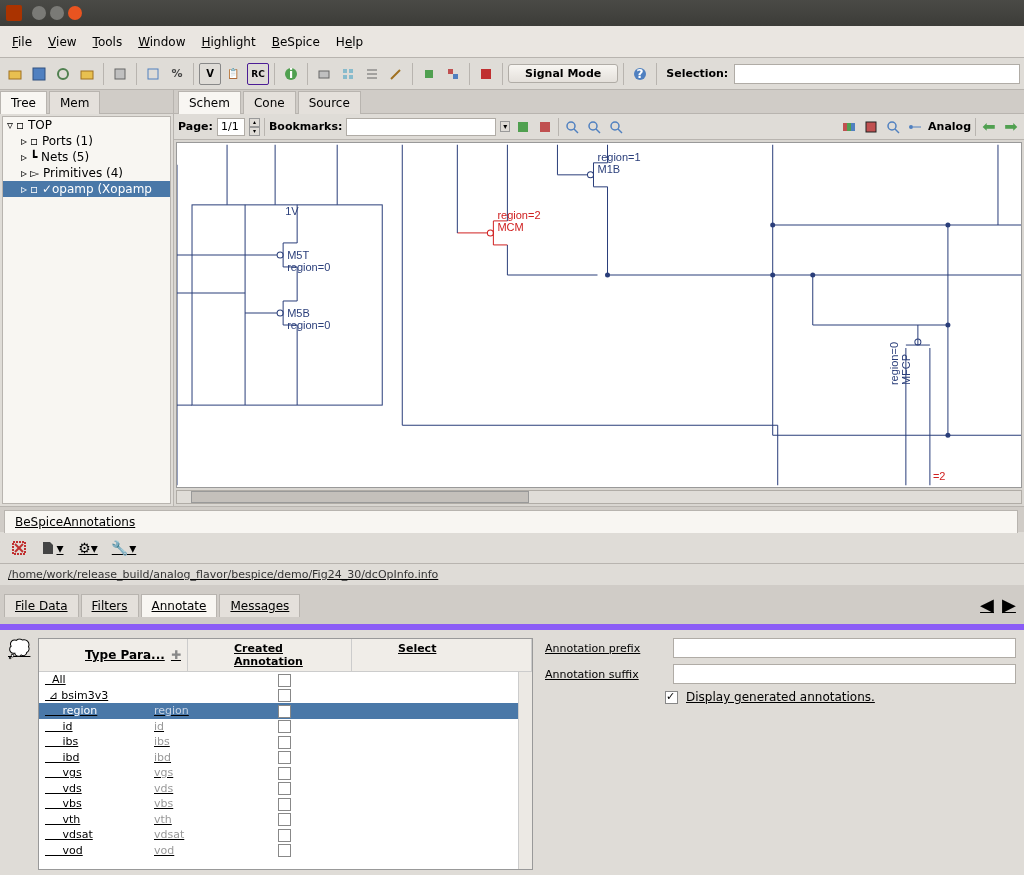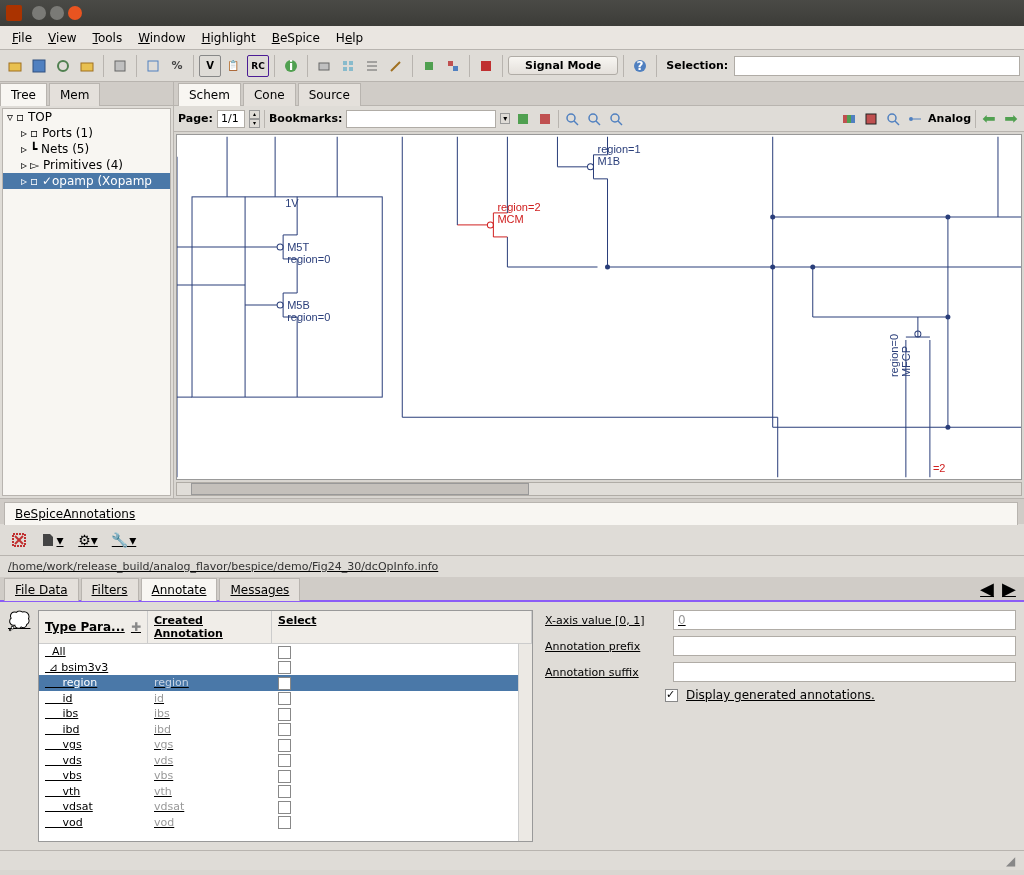--- a/index.html
+++ b/index.html
@@ -4,21 +4,21 @@
 <style>
 * { box-sizing: border-box; margin: 0; padding: 0; font-family: "DejaVu Sans", "Segoe UI", sans-serif; font-size: 12px; }
 body { width: 1024px; height: 875px; background: #d9d6d1; overflow: hidden; }
 
 .titlebar { height: 26px; background: linear-gradient(to bottom, #4a4a46, #3c3c38); color: #ddd; display: flex; align-items: center; padding: 0 6px; }
 .titlebar .t-icon { width: 16px; height: 16px; background: #aa3300; border-radius: 2px; margin-right: 6px; }
 .titlebar .title { flex: 1; font-weight: bold; color: #ddd; }
 .titlebar .winbtn { width: 14px; height: 14px; border-radius: 7px; margin-left: 4px; }
 .min { background: #7a7a76; } .max { background: #7a7a76; } .close { background: #e95420; }
 
-.menubar { height: 24px; background: #eae6e1; display: flex; align-items: center; padding: 0 4px; border-bottom: 1px solid #b8b4af; }
+.menubar { height: 32px; background: #eae6e1; display: flex; align-items: center; padding: 0 4px; border-bottom: 1px solid #b8b4af; }
 .menubar .m { padding: 2px 8px; cursor: pointer; }
 .menubar .m u { text-decoration: underline; }
 
 .toolbar { height: 32px; background: #dfdcd7; display: flex; align-items: center; padding: 0 4px; border-bottom: 1px solid #b8b4af; gap: 2px; }
 .toolbar .sep { width: 1px; height: 22px; background: #b8b4af; margin: 0 3px; }
 .toolbar .tb { width: 22px; height: 22px; display: flex; align-items: center; justify-content: center; cursor: pointer; border-radius: 2px; }
 .toolbar .btn { padding: 2px 16px; background: linear-gradient(to bottom,#f8f6f2,#e4e0db); border: 1px solid #b0aca6; border-radius: 3px; cursor: pointer; font-weight: bold; font-size: 11px; }
 .toolbar input { border: 1px solid #b0aca6; background: #fff; height: 20px; padding: 0 4px; }
 .toolbar .label { font-size: 11px; font-weight: bold; margin: 0 4px; }
 
@@ -48,30 +48,30 @@
 .schematic { flex: 1; background: #fff; border: 1px solid #999; margin: 2px; position: relative; overflow: hidden; }
 .scrollbar-h { height: 14px; background: #e0ddd8; border: 1px solid #b0aca6; margin: 0 2px 2px 2px; position: relative; }
 .scrollbar-h .thumb { position: absolute; left: 14px; width: 40%; height: 100%; background: #c4c0bb; border: 1px solid #999; }
 
 .bottom { display: flex; flex-direction: column; border-top: 1px solid #b8b4af; text-decoration: underline; }
 .bs-tab-row { background: #d0ccc7; padding: 2px 4px 0 4px; }
 .bs-tb { height: 32px; background: #dfdcd7; display: flex; align-items: center; padding: 0 8px; gap: 8px; border-bottom: 1px solid #b8b4af; }
 .bs-tb .bb { width: 22px; height: 22px; cursor: pointer; display:flex;align-items:center;justify-content:center; }
 .bs-tb .dd { width: 28px; height: 22px; cursor: pointer; display:flex;align-items:center;justify-content:center;font-size:14px; }
 .filepath { padding: 4px 8px; font-size: 11px; color: #333; background: #dfdcd7; }
-.bs-tabs { display: flex; background: #d0ccc7; padding: 0 4px; border-bottom: 2px solid #8b5cf6; }
+.bs-tabs { display: flex; background: #d0ccc7; padding: 8px 4px; border-bottom: 6px solid #8b5cf6; }
 .bs-tabs .spacer { flex: 1; }
 .bs-tabs .nav { width: 22px; display: flex; align-items: center; justify-content: center; cursor: pointer; font-size: 18px; }
 
 .bs-content { display: flex; padding: 8px; gap: 12px; background: #dfdcd7; height: 248px; }
 .bs-left { display: flex; gap: 6px; width: 525px; }
 .speech { width: 24px; font-size: 18px; }
 .param-table { flex: 1; background: #fff; border: 1px solid #999; display: flex; flex-direction: column; }
 .pt-head { display: flex; background: #f0ede8; border-bottom: 1px solid #ccc; }
-.pt-head div { padding: 3px 6px; font-weight: bold; font-size: 11px; border-right: 1px solid #ccc; }
+.pt-head div { padding: 3px 6px; font-weight: bold; font-size: 11px; border-right: 1px solid #ccc; margin-left: 40px; }
 .pt-head .c1 { width: 109px; display:flex;justify-content:space-between;align-items:center; }
 .pt-head .c2 { width: 124px; }
 .pt-head .c3 { flex: 1; }
 .pt-body { flex: 1; overflow: auto; position:relative; }
 .pt-row { display: flex; }
 .pt-row div { padding: 1px 6px; font-size: 11px; border-right: 1px solid transparent; }
 .pt-row .c1 { width: 109px; }
 .pt-row .c2 { width: 124px; color: #999; }
 .pt-row .c3 { flex: 1; text-align: left; }
 .pt-row.sel { background: #4a78a8; color: #fff; }
@@ -511,24 +511,20 @@
                 <div class="c1">&nbsp;&nbsp;&nbsp;&nbsp;&nbsp;vod</div>
                 <div class="c2">vod</div>
                 <div class="c3"><span class="chk"></span></div>
               </div>
             </div>
         <div class="pt-scroll"></div>
         </div>
       </div>
     </div>
     <div class="bs-right">
-      <div class="form-row disabled">
-        <label>X-axis value [0, 1]</label>
-        <input type="text" disabled="" value="0" style="">
-      </div>
       <div class="form-row">
         <label>Annotation prefix</label>
         <input type="text" value="" style="">
       </div>
       <div class="form-row">
         <label>Annotation suffix</label>
         <input type="text" value="" style="">
       </div>
       <div class="form-row" style="padding-left:120px;">
         <span class="ck on"></span>

